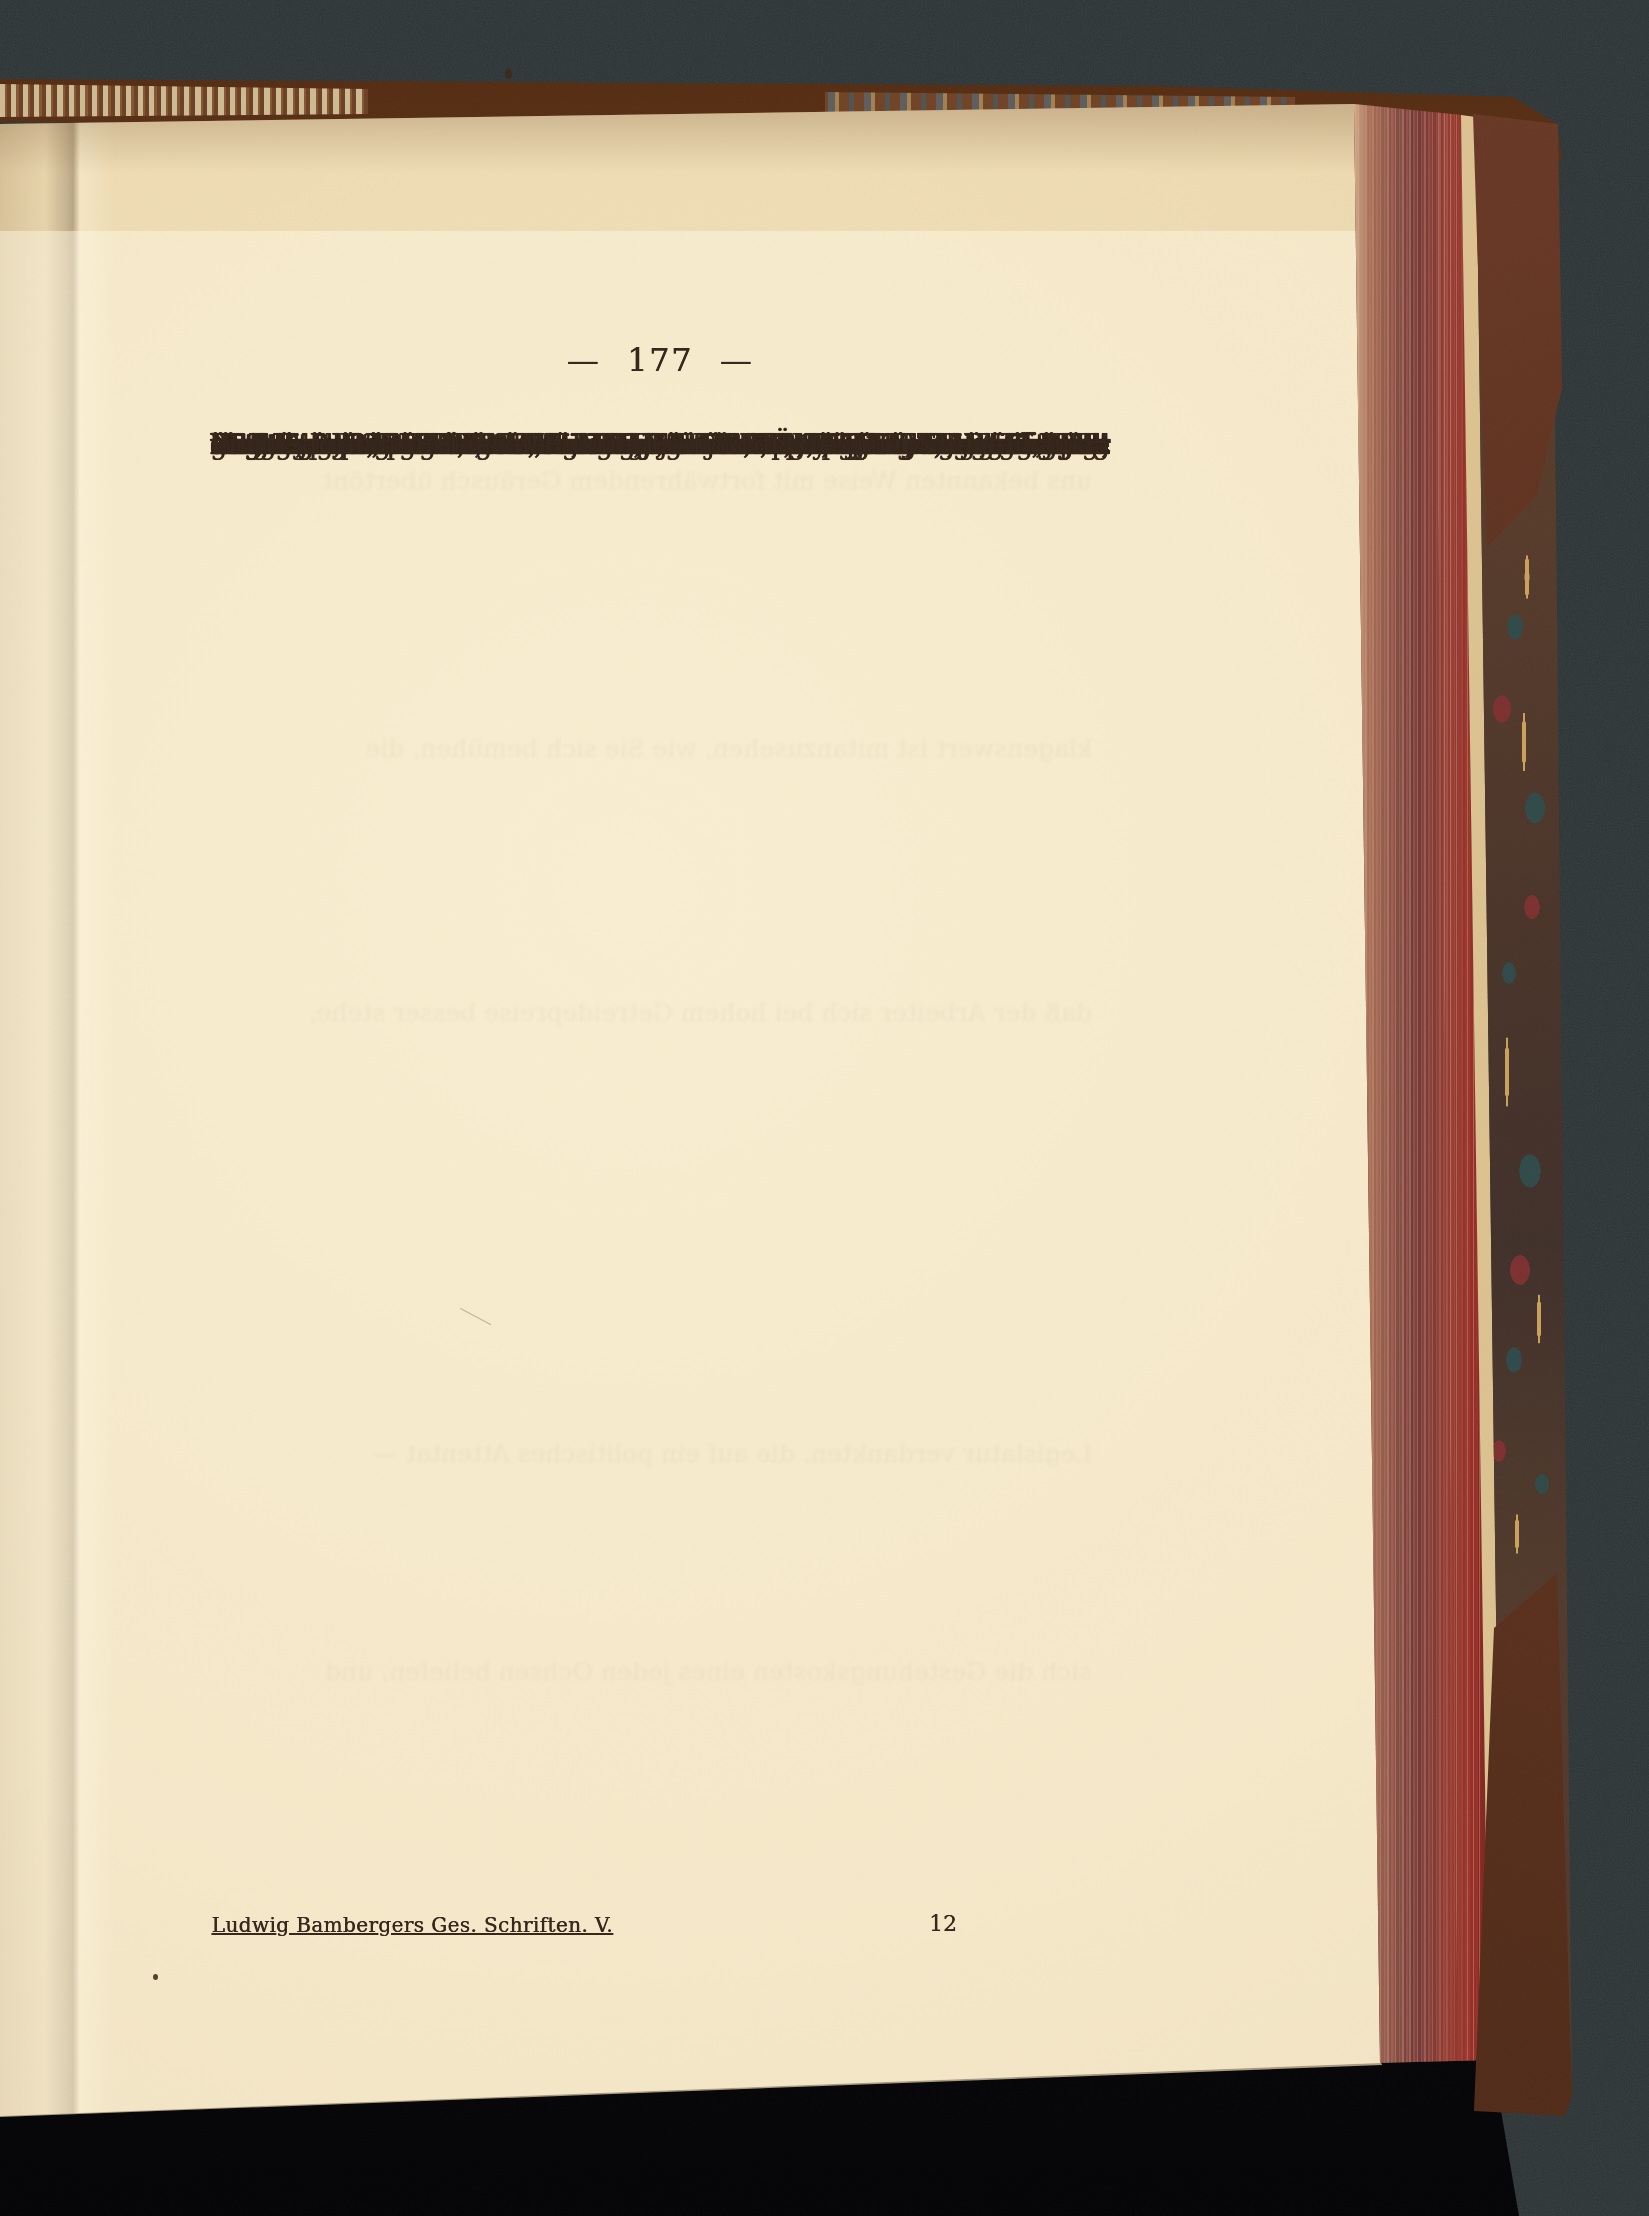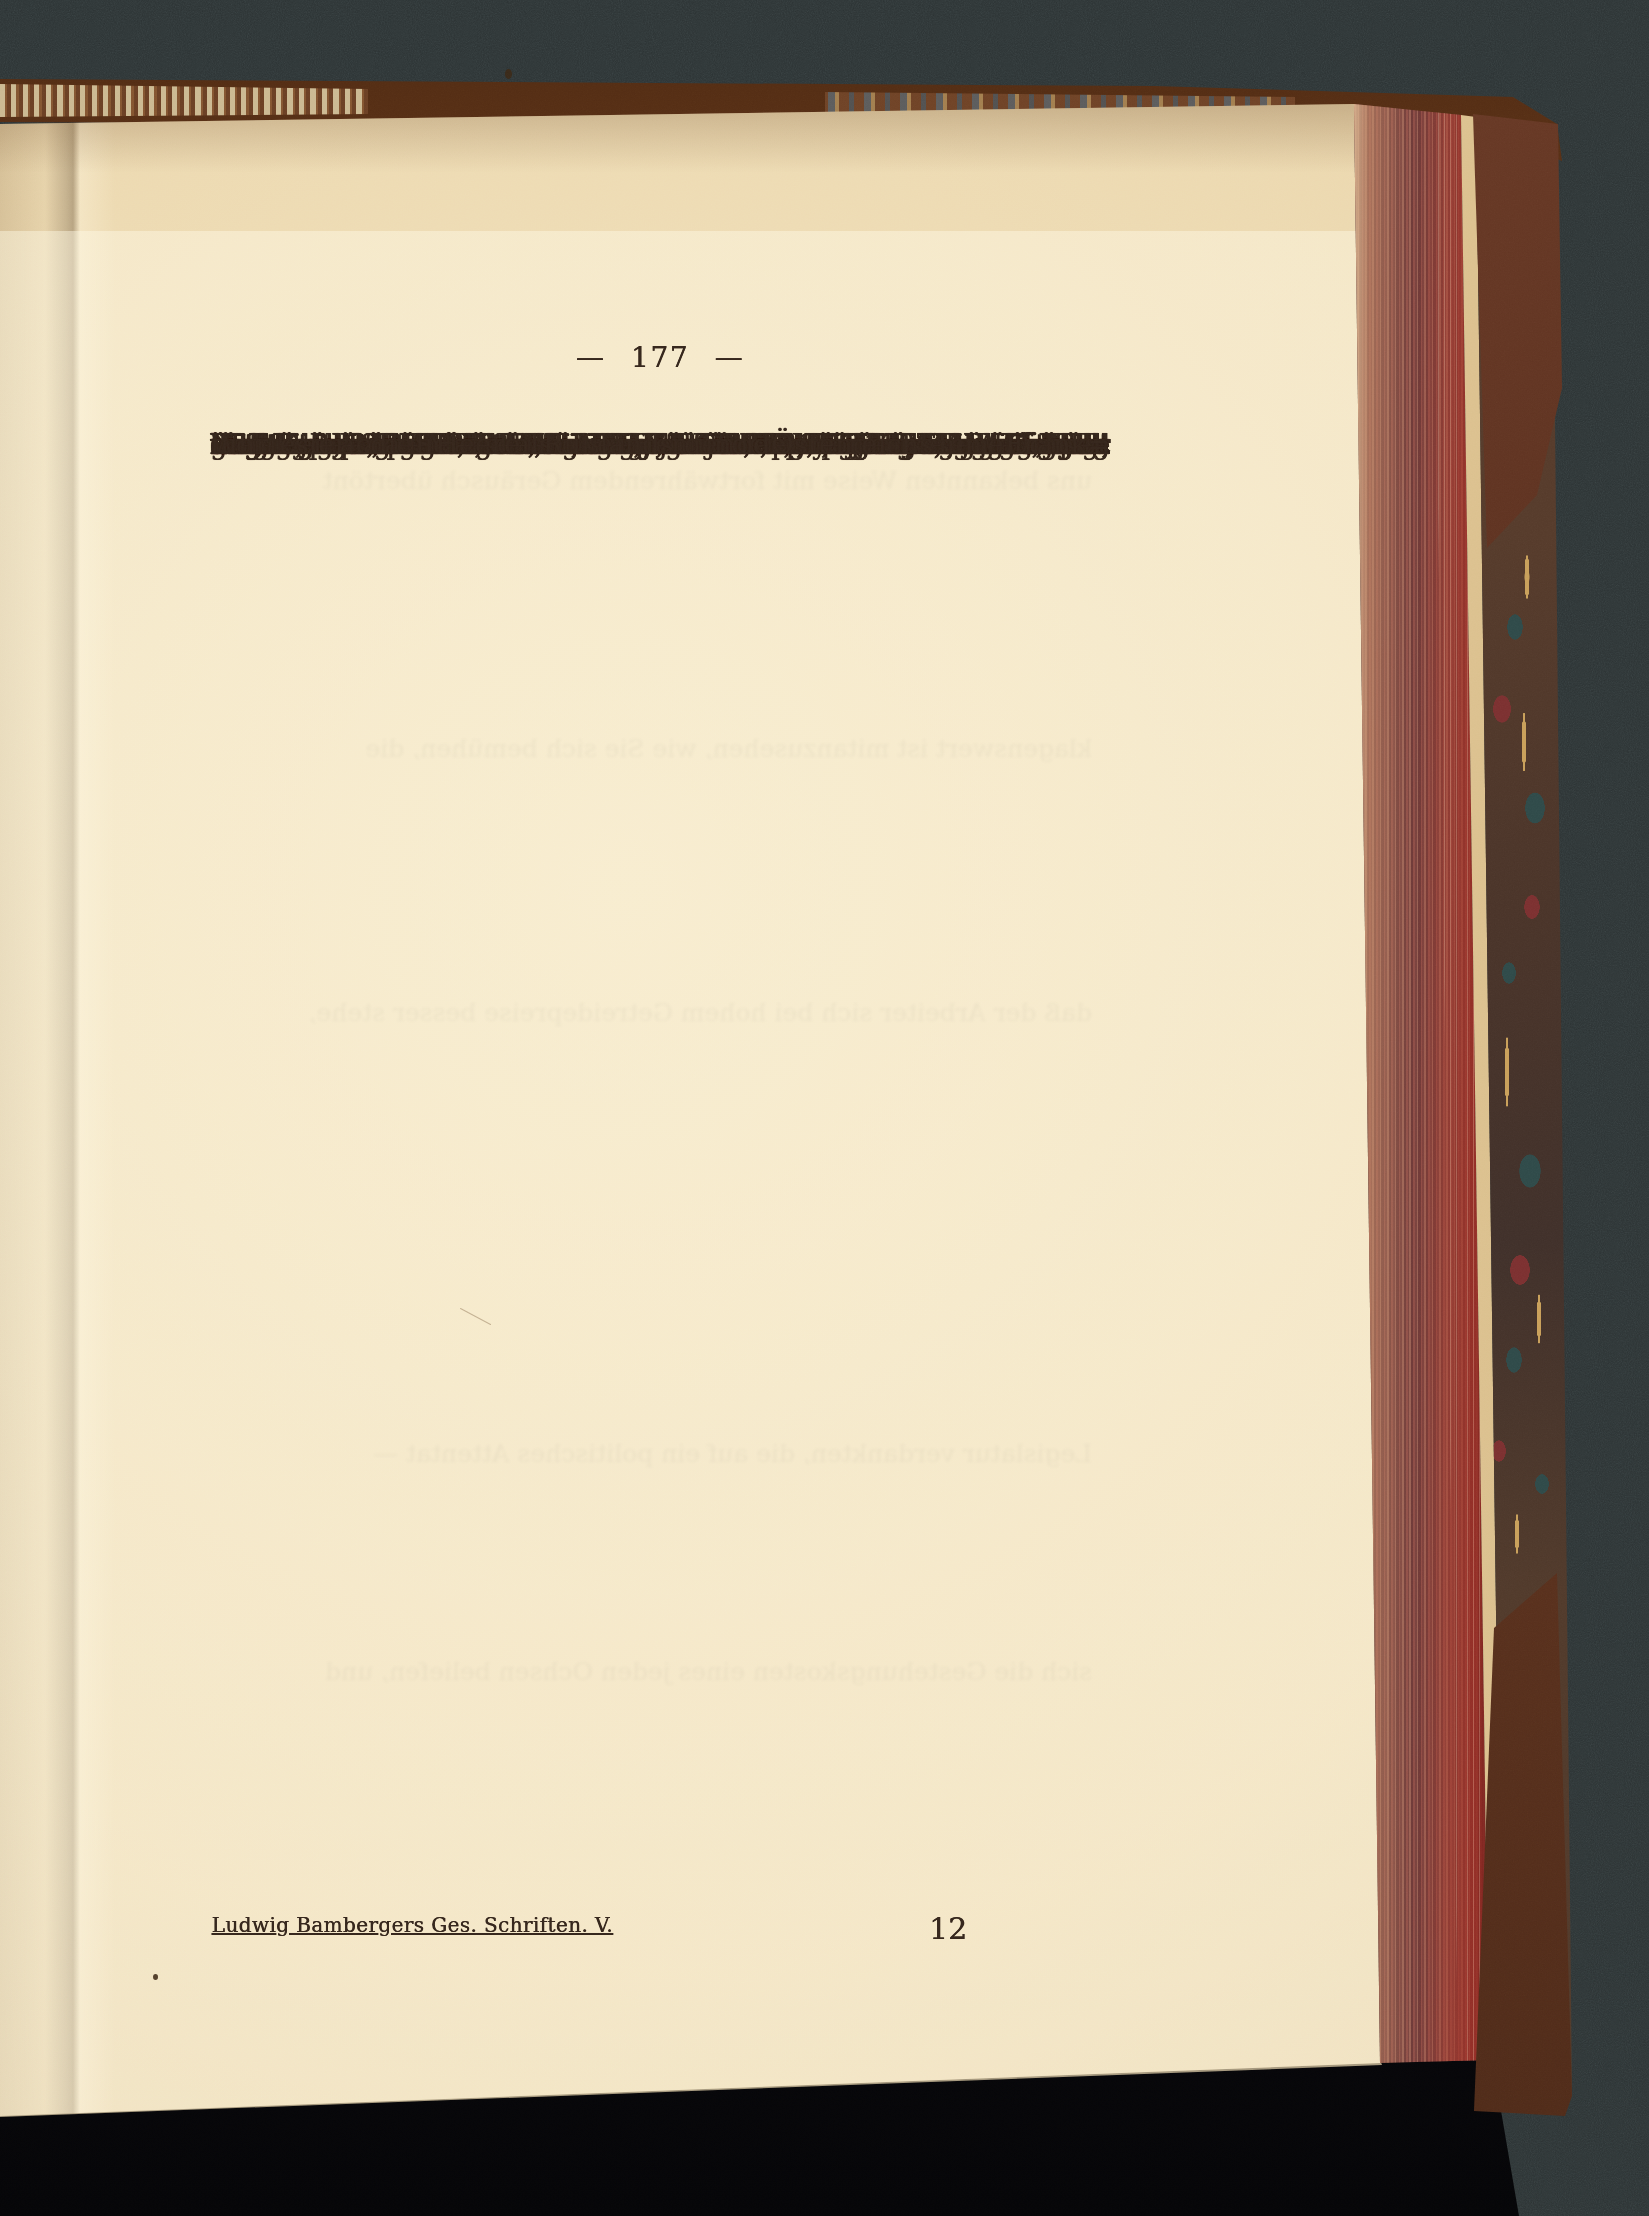--- a/index.html
+++ b/index.html
@@ -76,32 +76,32 @@
     clip-path:polygon(1476px 117px,1552px 125px,1572px 2096px,1502px 2061px);}
   .corner-leather-top{inset:0;
     background:linear-gradient(160deg,#73402a 0%,#5c3120 45%,#4e2a1c 100%);
     clip-path:polygon(1473px 114px,1558px 124px,1562px 388px,1537px 495px,1487px 548px);}
   .corner-leather-bottom{inset:0;
     background:linear-gradient(20deg,#4a2817 10%,#5e331f 55%,#6b3c22 90%);
     clip-path:polygon(1494px 1628px,1557px 1573px,1572px 2096px,1565px 2116px,1474px 2111px);}
 
   
   .text-block{left:210px;top:0;width:900px;height:2216px;color:var(--ink,#35261c);}
-  .page-number{left:0;top:341px;width:100%;text-align:center;font-size:28px;
+  .page-number{left:0;top:341px;width:100%;text-align:center;font-size:32px;
     word-spacing:15px;letter-spacing:1.6px;
     text-shadow:0.4px 0 0 currentColor;}
   .body-text{left:0;top:422px;width:100%;}
   .body-text .line{position:relative;display:block;width:100%;height:45px;line-height:45px;
     font-size:27px;letter-spacing:0.2px;
     text-align:justify;text-align-last:justify;white-space:normal;
     text-shadow:0.5px 0 0 currentColor,0 0 0.8px rgba(53,38,28,.30);}
   .body-text .line.indent{text-indent:48px;}
   .page-footer-left{left:1.6px;top:1913px;font-size:20px;letter-spacing:0.4px;
     text-shadow:0.4px 0 0 currentColor;text-decoration:underline;}
-  .page-footer-right{left:719px;top:1911px;font-size:30px;
+  .page-footer-right{left:719px;top:1911px;font-size:22px;
     text-shadow:0.3px 0 0 currentColor;}
 
   
   .show-through-layer{left:210px;top:0;width:900px;height:2216px;pointer-events:none;}
   .show-through-layer span{left:49px;width:833px;display:block;color:#55524a;
     font-size:25px;opacity:.055;filter:blur(1.6px);transform:scaleX(-1);white-space:nowrap;overflow:hidden;}
   .speck{border-radius:50%;}
   .speck-1{left:505px;top:69px;width:7.4px;height:10px;background:#3a2a1a;}
   .speck-2{left:153px;top:1974px;width:5px;height:5.8px;background:#54402c;}
   .fiber{left:458px;top:1316px;width:35px;height:1.2px;background:rgba(120,90,60,.4);

